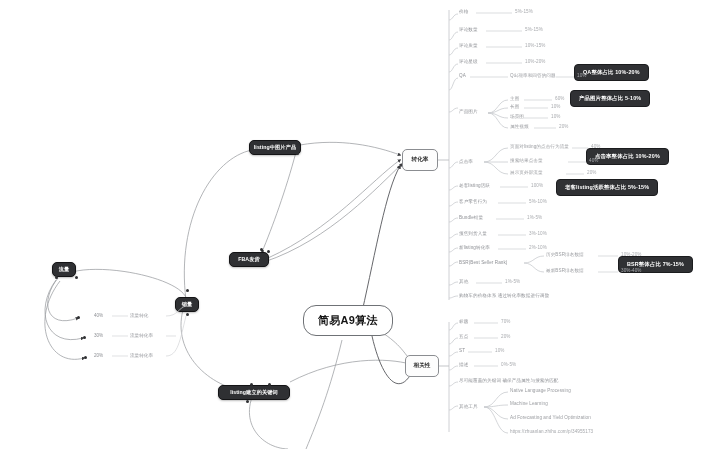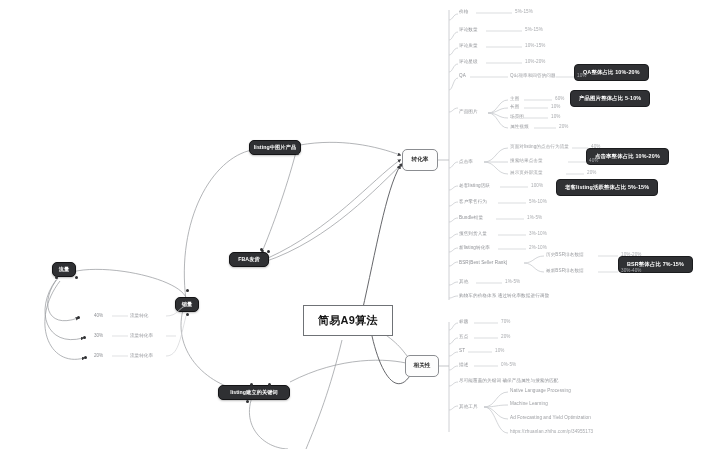--- a/index.html
+++ b/index.html
@@ -27,21 +27,21 @@
     font-size:5.4px;font-weight:700;letter-spacing:.15px;
     padding:5px 8px;line-height:1;
     display:flex;align-items:center;justify-content:center;
   }
   .node.light{
     background:#fdfdfd;color:#2b2b2b;border:1px solid #8b8d91;border-radius:5px;
     font-size:5.6px;font-weight:600;padding:5px 7px;line-height:1;
     display:flex;align-items:center;justify-content:center;
   }
   .node.root{
-    background:#ffffff;color:#141414;border:1px solid #6f7276;border-radius:0;
+    background:#ffffff;color:#141414;border:1px solid #6f7276;border-radius:13px;
     font-size:11px;font-weight:700;letter-spacing:.3px;
     padding:9px 14px;line-height:1;
     display:flex;align-items:center;justify-content:center;
   }
 
   
   .leaf{
     position:absolute;white-space:nowrap;color:#9b9da1;
     font-size:4.6px;line-height:1;letter-spacing:.08px;
   }

